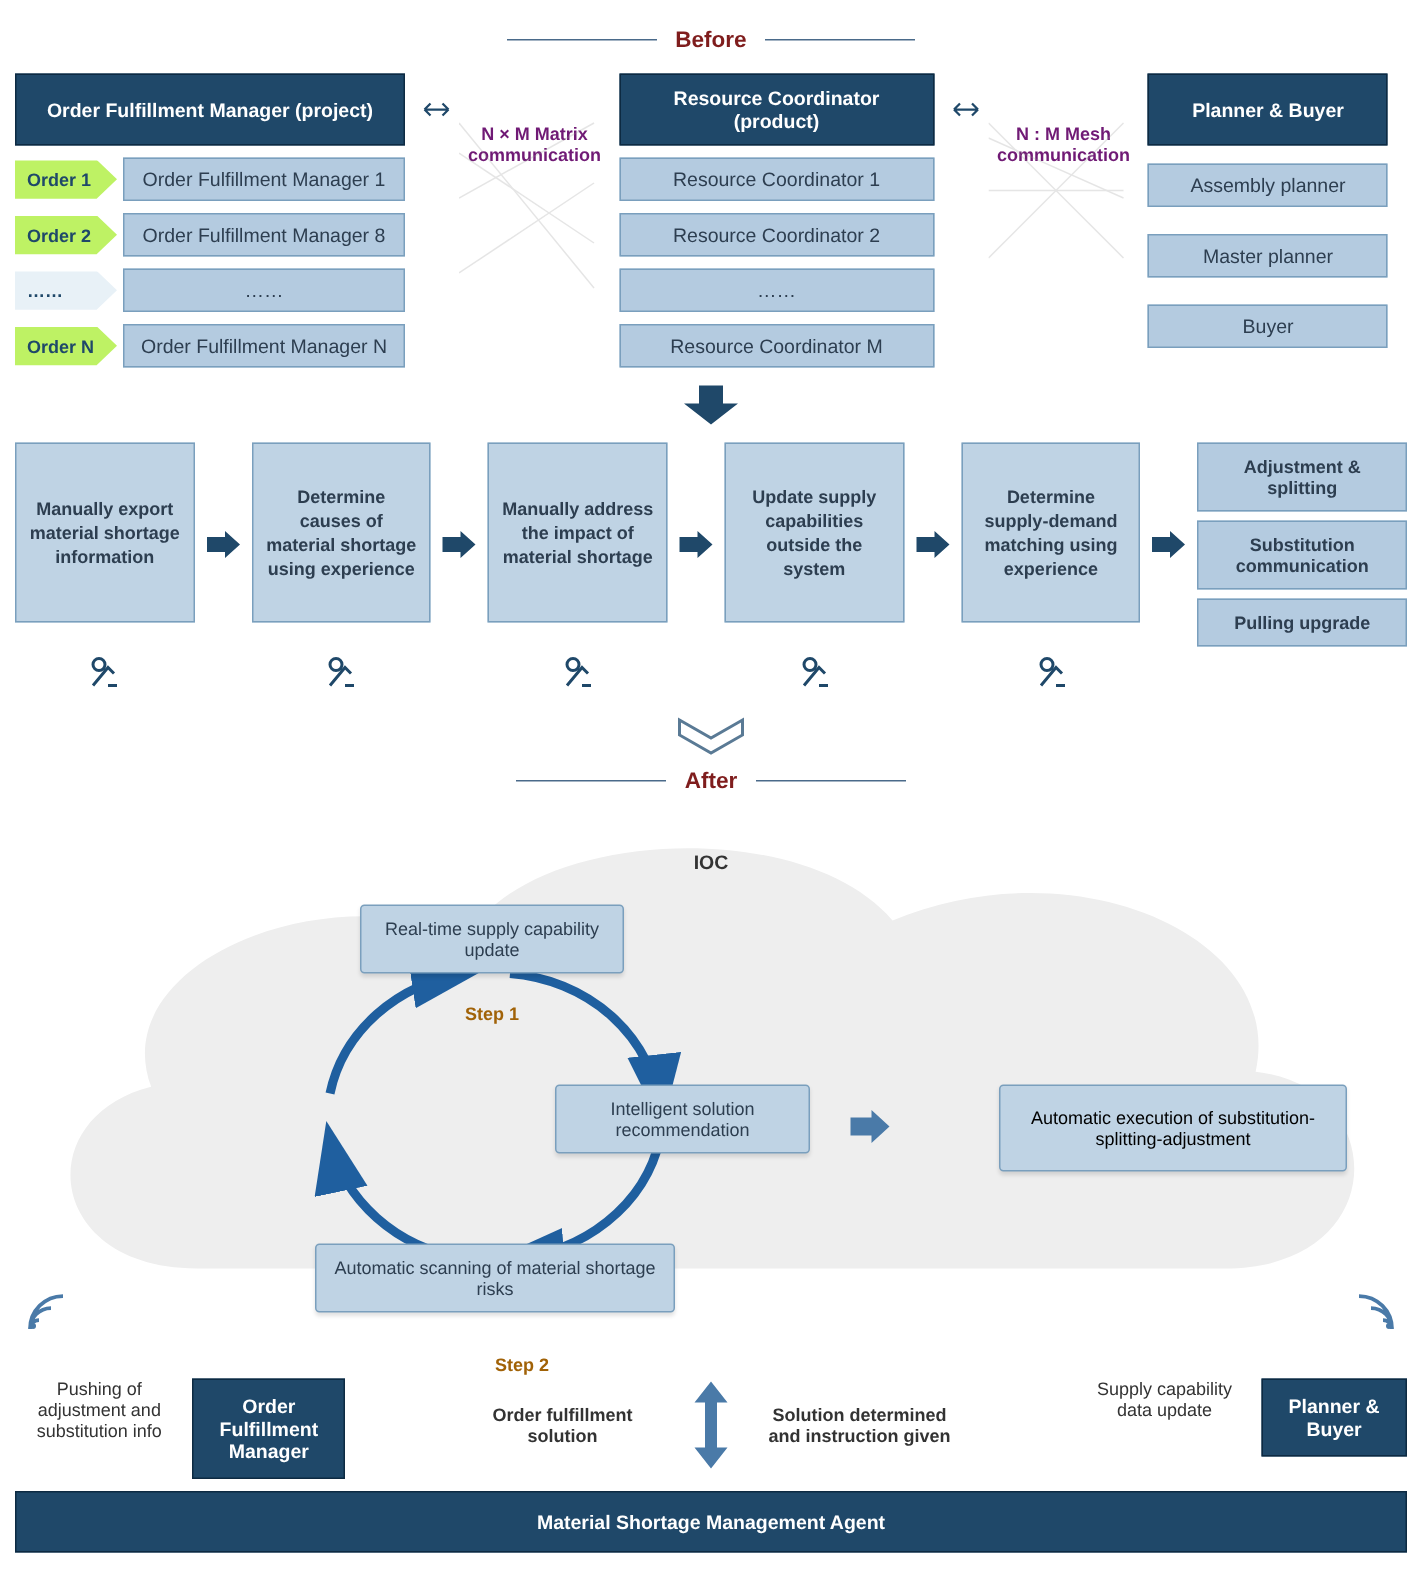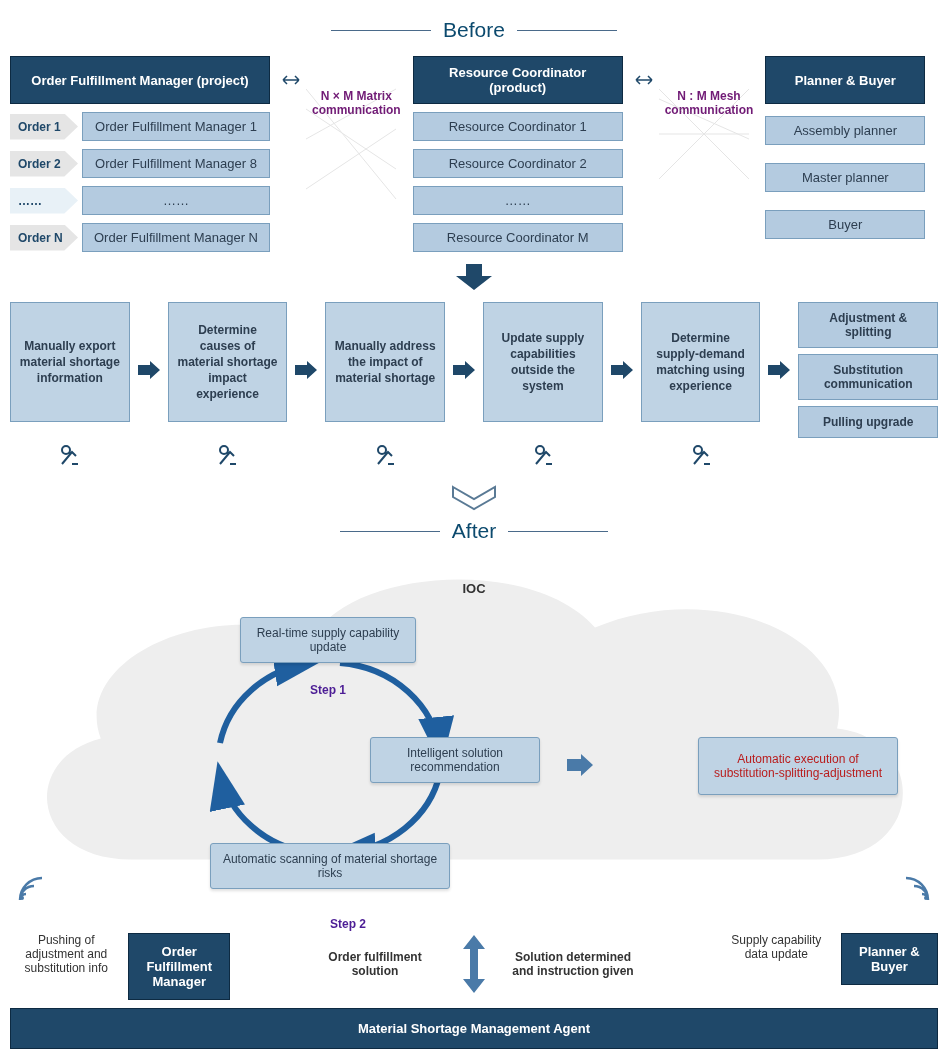--- a/index.html
+++ b/index.html
@@ -16,43 +16,43 @@
   align-items: center;
   justify-content: center;
   gap: 12px;
   margin: 8px 0 14px;
 }
 .section-header .line {
   width: 100px; height: 0;
   border-top: 1.5px solid #4a6a8a;
 }
 .section-header .title {
-  font-weight: 400;
-  color: #0c4a6e;
-  font-size: 21px;
+  font-weight: 700;
+  color: #7f1d1d;
+  font-size: 15px;
 }
 .dark-bar {
   background: #1f4869;
   color: #fff;
   font-weight: 600;
   text-align: center;
   padding: 6px 10px;
   border: 1px solid #0d2a42;
 }
 .light-box {
   background: #b4cbe0;
   border: 1px solid #7a9fbd;
   text-align: center;
   padding: 6px 8px;
   color: #2d3e50;
   font-size: 13px;
 }
 .order-chev {
   position: relative;
-  background: #e5e5e5;
+  background: #bef264;
   color: #1f4869;
   padding: 6px 8px;
   width: 68px;
   text-align: left;
   clip-path: polygon(0 0, 80% 0, 100% 50%, 80% 100%, 0 100%);
   font-weight: 600;
   font-size: 12px;
 }
 .top-row {
   display: flex;
@@ -108,25 +108,25 @@
 }
 .ioc-label { position:absolute; top:24px; left:50%; transform:translateX(-50%); font-weight:600; color:#333; }
 .cycle {
   position:absolute; top:56px; left:130px; width:380px; height:274px;
 }
 .cycle-node {
   position:absolute; background:#bfd3e4; border:1px solid #7a9fbd;
   text-align:center; padding:8px 10px; font-size:12px; color:#2d3e50; border-radius:3px;
   box-shadow: 0 2px 3px rgba(0,0,0,0.12);
 }
-.step-lbl { position:absolute; font-weight:600; font-size:12px; color:#4c1d95; }
+.step-lbl { position:absolute; font-weight:600; font-size:12px; color:#a16207; }
 .auto-box {
-  position:absolute; right:40px; top:180px; width:200px;
+  position:absolute; right:40px; top:180px; width:232px;
   background:#bfd3e4; border:1px solid #7a9fbd; padding:14px 12px;
-  text-align:center; font-size:12px; color:#b91c1c; border-radius:3px;
+  text-align:center; font-size:12px; color:#000000; border-radius:3px;
   box-shadow: 0 2px 3px rgba(0,0,0,0.12);
 }
 .wifi { position:absolute; bottom:30px; }
 .bottom-block { position:relative; margin-top:-4px; }
 .note { font-size:12px; color:#333; text-align:center; }
 .bottom-cols {
   display:flex; align-items:flex-start; gap:14px; margin-bottom:8px;
 }
 .bottom-cols .col { display:flex; gap:6px; }
 .bottom-cols .col.l, .bottom-cols .col.r { flex:0 0 220px; }
@@ -225,21 +225,21 @@
     </svg>
 </div>
 
 <div class="process-row">
   <div class="process-box">Manually export material shortage information</div>
   <div class="proc-arrow">
       <svg width="26" height="22">
         <path d="M2 6 L14 6 L14 2 L24 11 L14 20 L14 16 L2 16 Z" fill="#1f4869"></path>
       </svg>
     </div>
-  <div class="process-box">Determine causes of material shortage impact experience</div>
+  <div class="process-box">Determine causes of material shortage using experience</div>
   <div class="proc-arrow">
       <svg width="26" height="22">
         <path d="M2 6 L14 6 L14 2 L24 11 L14 20 L14 16 L2 16 Z" fill="#1f4869"></path>
       </svg>
     </div>
   <div class="process-box">Manually address the impact of material shortage</div>
   <div class="proc-arrow">
       <svg width="26" height="22">
         <path d="M2 6 L14 6 L14 2 L24 11 L14 20 L14 16 L2 16 Z" fill="#1f4869"></path>
       </svg>

